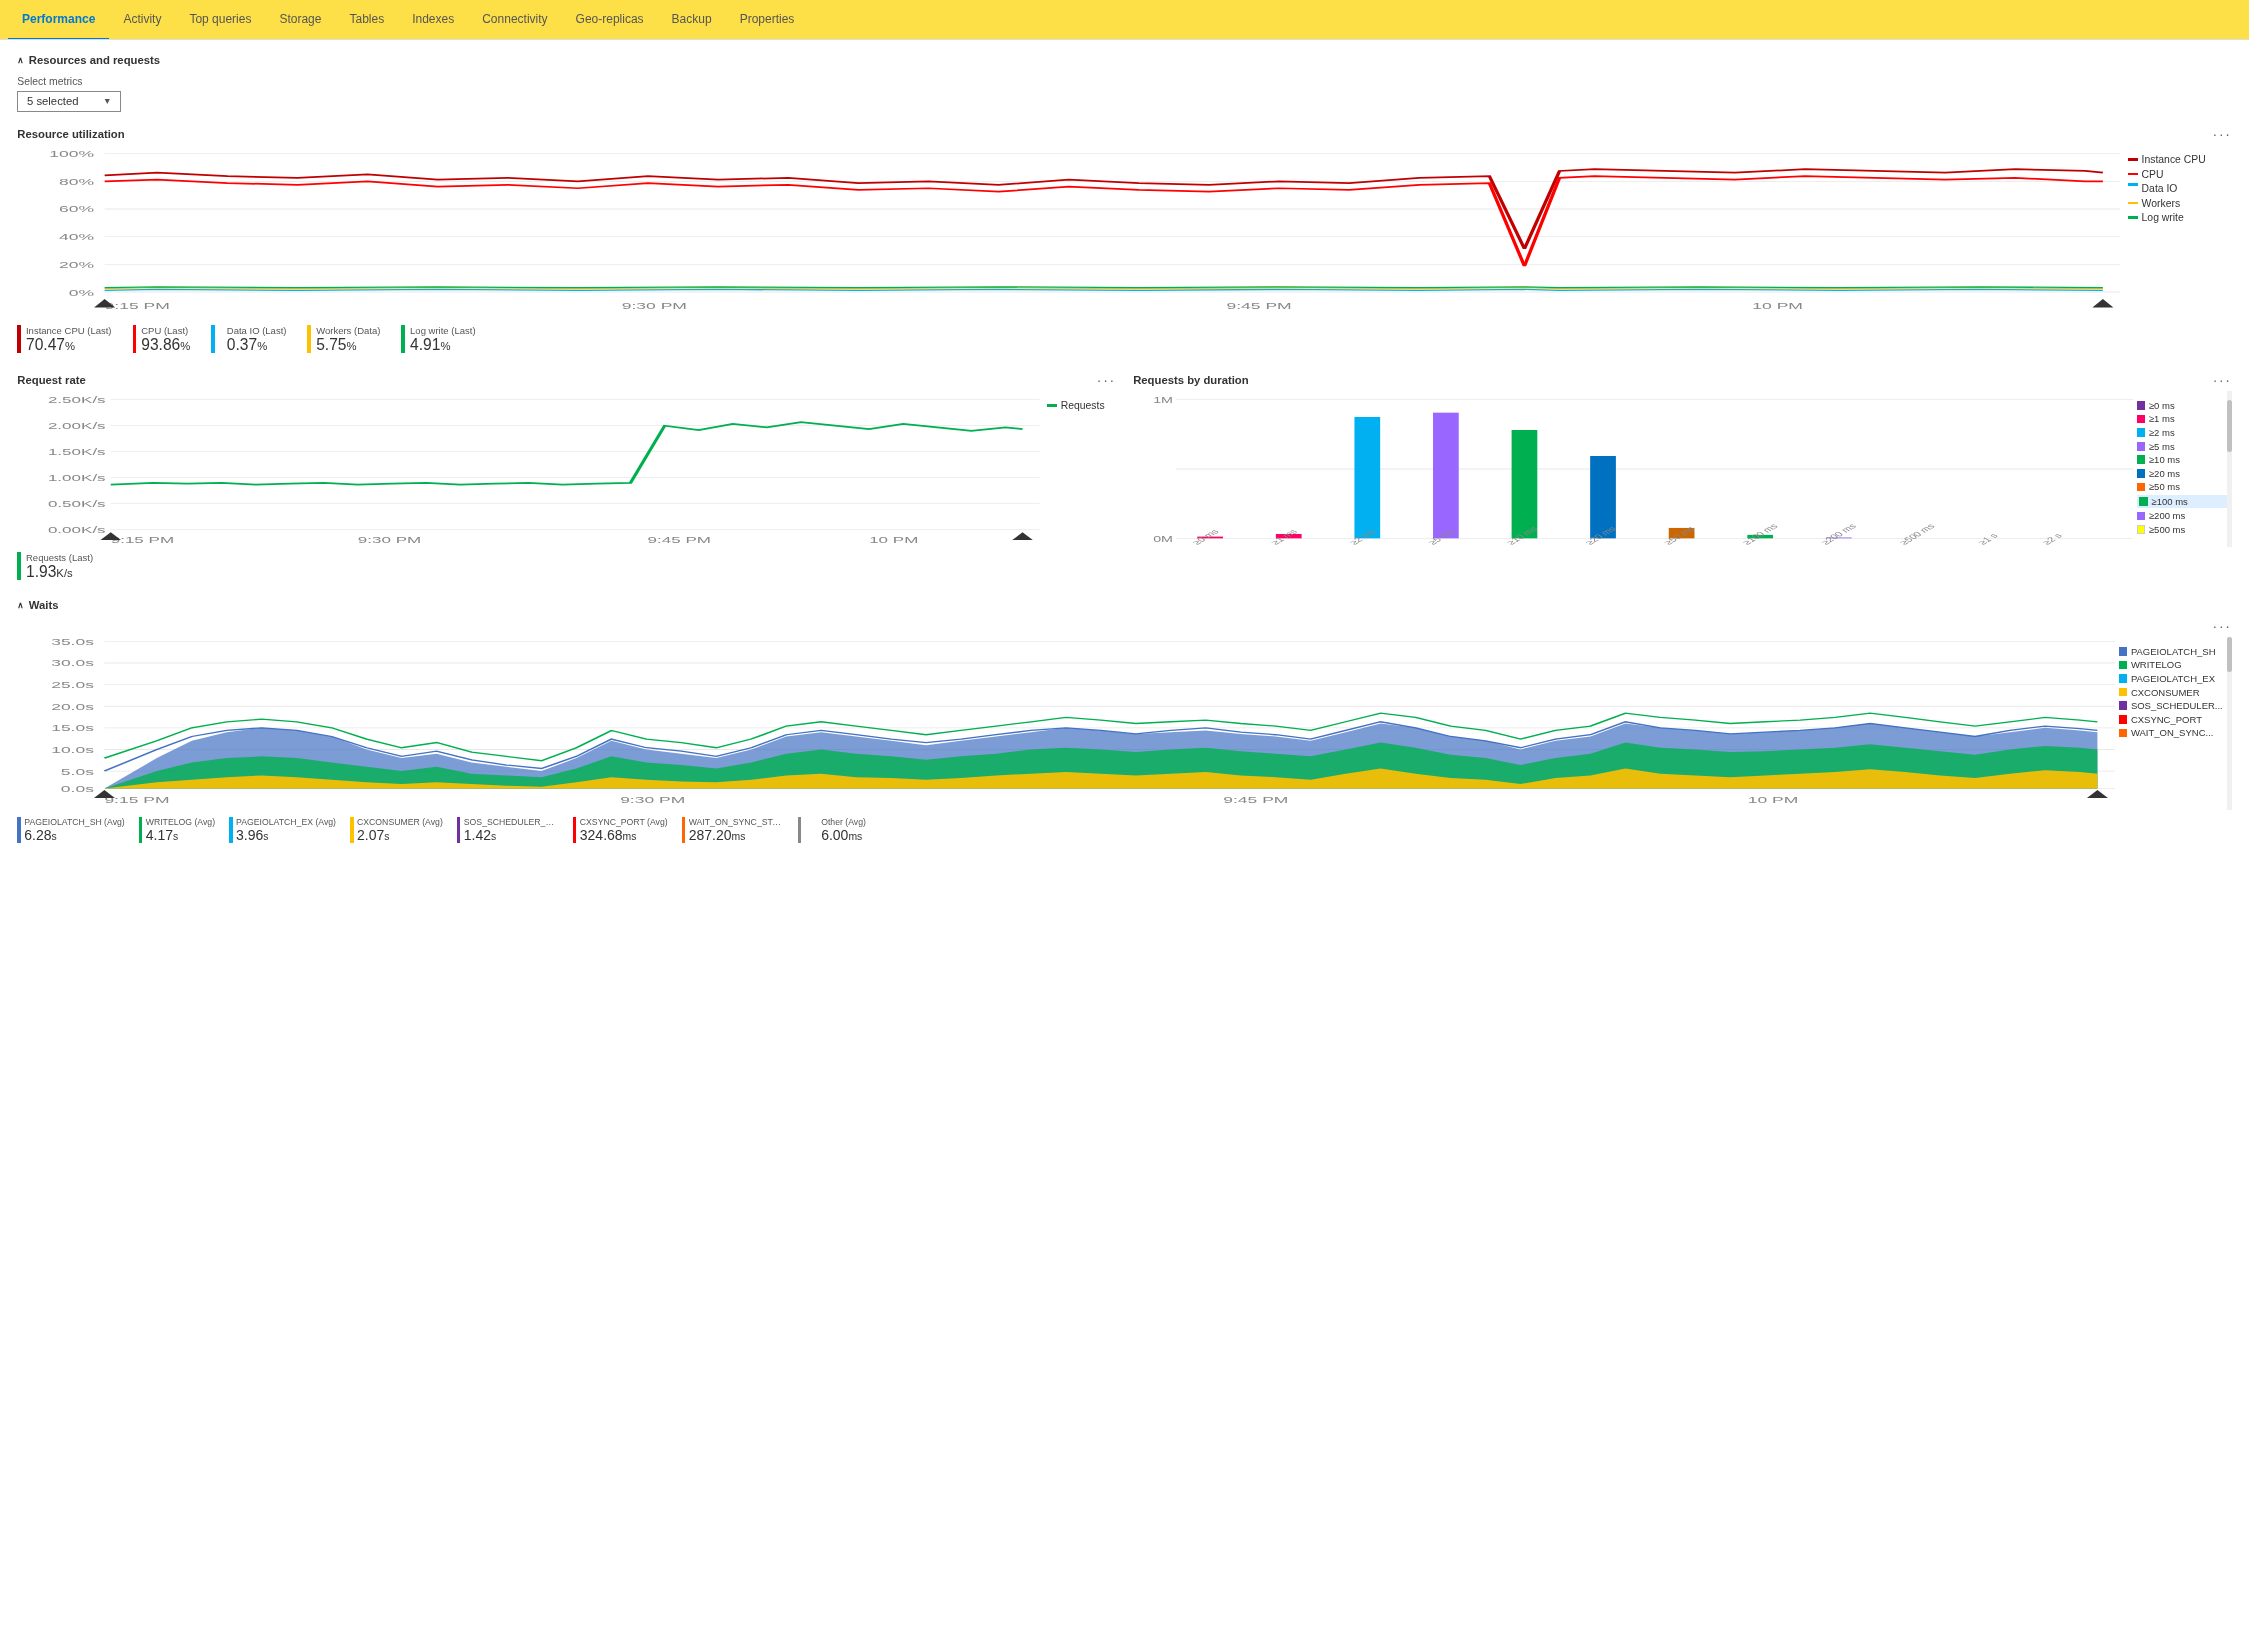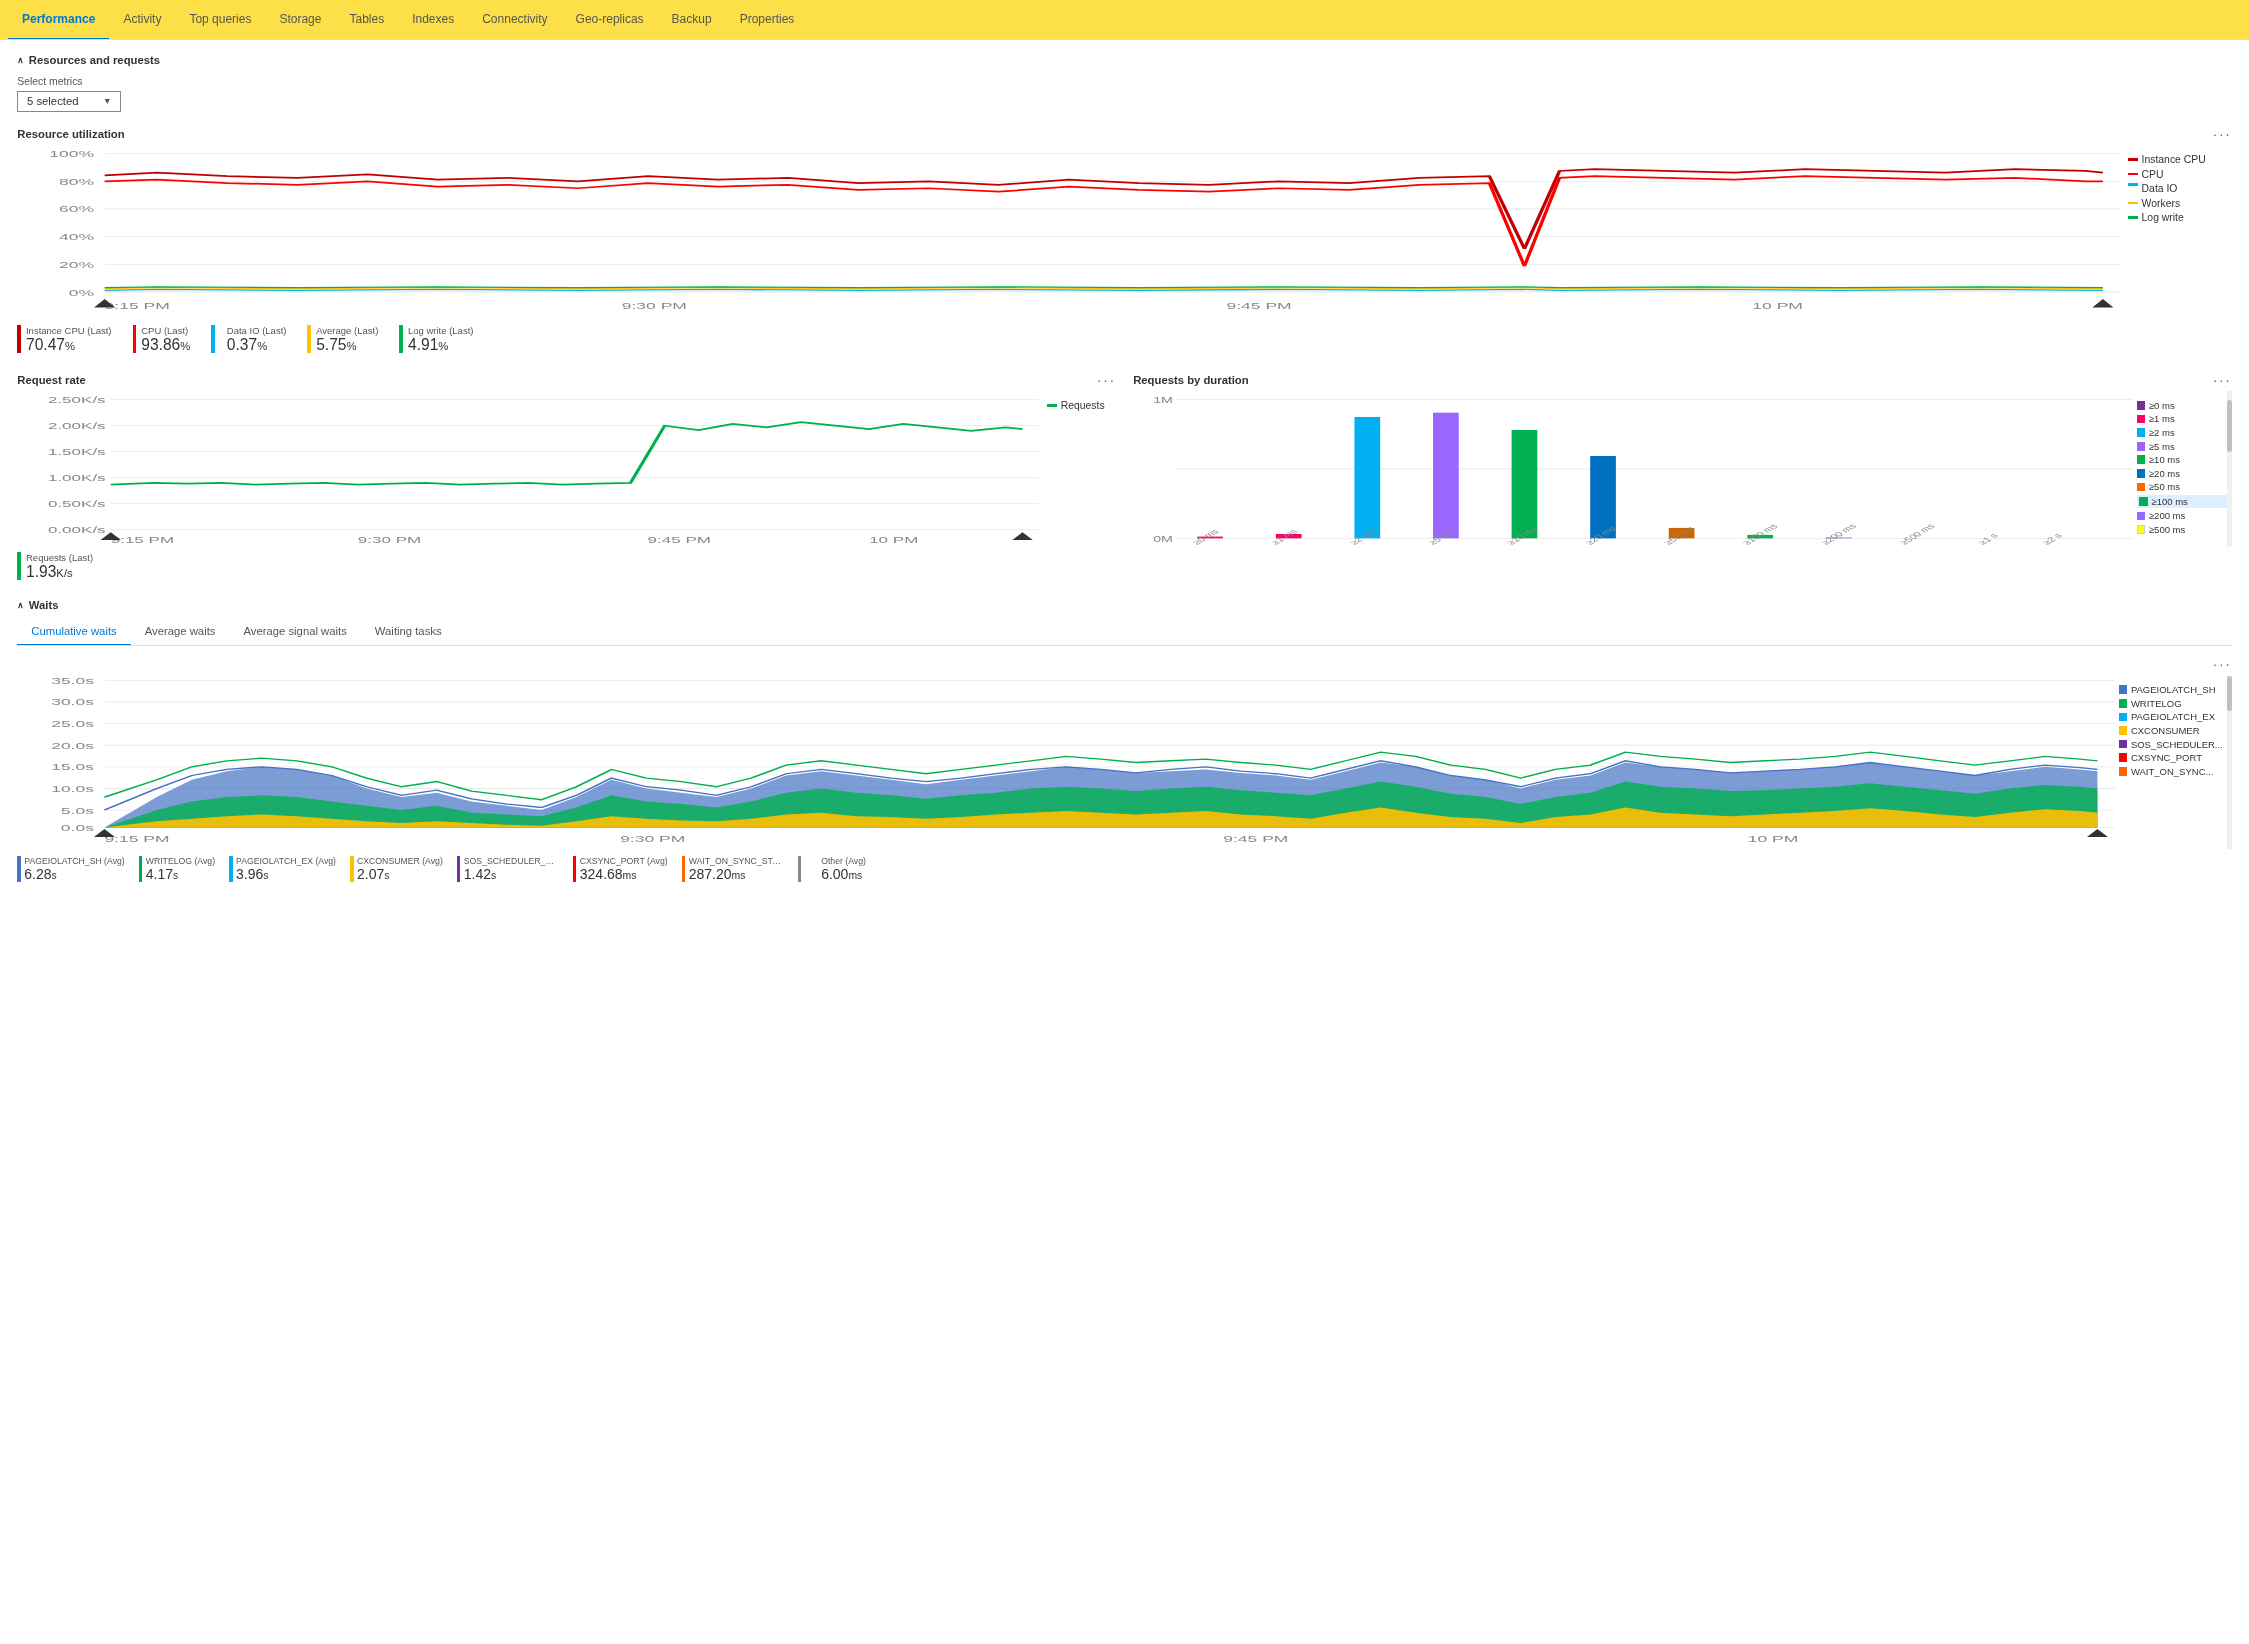--- a/index.html
+++ b/index.html
@@ -126,21 +126,21 @@
       <div style="display: flex; align-items: flex-start; gap: 12px;">
         <div style="width: 3.5px; height: 28px; background: #00b0f0;"></div>
         <div>
           <div style="font-size: 9.5px; color: #555;">Data IO (Last)</div>
           <div style="font-size: 15.6px; font-weight: 300; color: #333;"><span>0.37</span><span style="font-size: 11.3px;">%</span></div>
         </div>
       </div>
       <div style="display: flex; align-items: flex-start; gap: 5.2px;">
         <div style="width: 3.5px; height: 28px; background: #ffc000;"></div>
         <div>
-          <div style="font-size: 9.5px; color: #555;">Average (Last)</div>
+          <div style="font-size: 9.5px; color: #555;">Workers (Data)</div>
           <div style="font-size: 15.6px; font-weight: 300; color: #333;"><span>5.75</span><span style="font-size: 11.3px;">%</span></div>
         </div>
       </div>
       <div style="display: flex; align-items: flex-start; gap: 5.2px;">
         <div style="width: 3.5px; height: 28px; background: #00b050;"></div>
         <div>
           <div style="font-size: 9.5px; color: #555;">Log write (Last)</div>
           <div style="font-size: 15.6px; font-weight: 300; color: #333;"><span>4.91</span><span style="font-size: 11.3px;">%</span></div>
         </div>
       </div>
@@ -290,26 +290,20 @@
       </div>
     </div>
   </div>
 
   <div>
     <div style="display: flex; align-items: center; gap: 5.2px; font-size: 11.3px; font-weight: 600; color: #333; margin-bottom: 7px; cursor: pointer;">
       <span style="font-size: 8.7px;">∧</span>
       <span>Waits</span>
     </div>
 
-    <div style="display: flex; border-bottom: 0.9px solid #ddd; margin-bottom: 10.4px;">
-      <div style="padding: 7px 14px; cursor: pointer; font-size: 11.3px; color: #0078d4; border-bottom: 1.7px solid #0078d4;">Cumulative waits</div>
-      <div style="padding: 7px 14px; cursor: pointer; font-size: 11.3px; color: #555; border-bottom: 1.7px solid transparent;">Average waits</div>
-      <div style="padding: 7px 14px; cursor: pointer; font-size: 11.3px; color: #555; border-bottom: 1.7px solid transparent;">Average signal waits</div>
-      <div style="padding: 7px 14px; cursor: pointer; font-size: 11.3px; color: #555; border-bottom: 1.7px solid transparent;">Waiting tasks</div>
-    </div>
 
     <div style="display: flex; justify-content: flex-end; margin-bottom: 3.5px;">
       <span style="color: #666; cursor: pointer; font-size: 14px; letter-spacing: 1.7px;">···</span>
     </div>
 
     <div style="display: flex; gap: 3.5px;">
       <div style="flex: 1;">
         <svg width="100%" height="173" viewBox="0 0 1200 200" preserveAspectRatio="none" style="font-size:13px">
 
           <line x1="50" y1="5" x2="1200" y2="5" stroke="#e8e8e8" stroke-width="1"></line>

